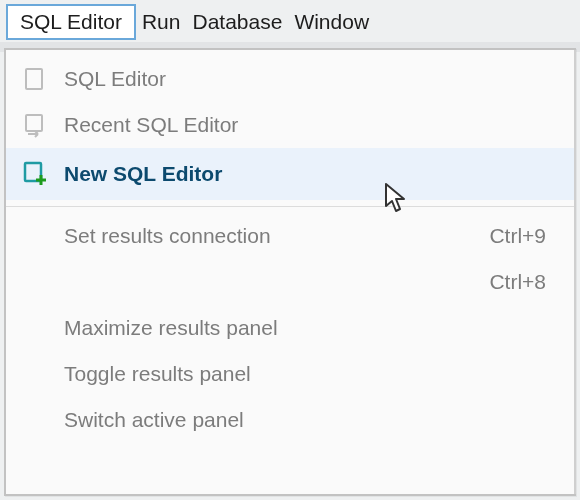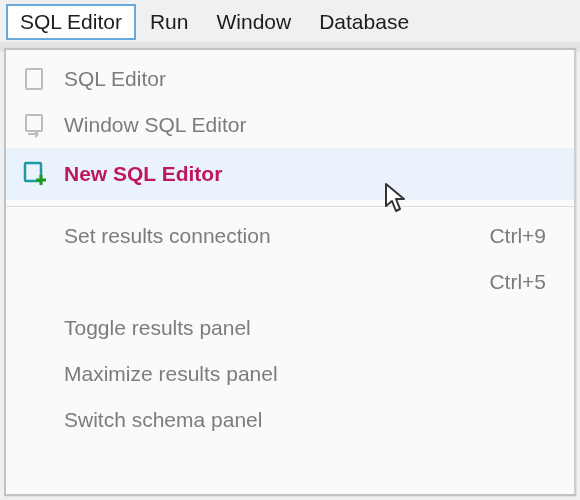--- a/index.html
+++ b/index.html
@@ -15,21 +15,21 @@
   
   .menubar {
     position: absolute;
     top: 4px; left: 6px; right: 0;
     height: 36px;
     display: flex;
     align-items: center;
     gap: 0;
   }
   .menubar .menu-item {
-    padding: 6px 14px;
+    padding: 6px 6px;
     font-size: 21px;
     color: #1d1d1d;
     cursor: default;
   }
   .menubar .menu-item.active {
     border: 2px solid #6aa8da;
     background: #ffffff;
     padding: 4px 12px;
   }
 
@@ -81,21 +81,21 @@
     font-size: 21px;
     color: #7c7c7c;
     margin-left: 25px;
   }
   .dd-row.enabled .dd-label { color: #222; }
   .dd-row.hovered {
     background: #eaf2fb;
     height: 52px;
   }
   .dd-row.hovered .dd-label {
-    color: #be185d;
+    color: #0c4a6e;
     font-weight: 600;
   }
 
   .dd-divider {
     height: 1px;
     margin: 6px 0 6px 0;
     background: #dcdcdc;
   }
 
   
@@ -115,22 +115,22 @@
   .ico-sql-new { width:26px; height:26px; }
   .ico-sql-new rect.page { fill:none; stroke:#1f9ba3; stroke-width:2.5; }
   .ico-sql-new .plus { stroke:#1d9b1d; stroke-width:3; }
 </style>
 </head>
 <body>
 
 <div class="menubar">
   <div class="menu-item active">SQL Editor</div>
   <div class="menu-item">Run</div>
+  <div class="menu-item">Database</div>
   <div class="menu-item">Window</div>
-  <div class="menu-item">Database</div>
 </div>
 
 <div class="sep-top"></div>
 
 <div class="dropdown">
 
   <div class="dd-row first">
     <span class="dd-icon">
       <svg class="ico-sql-gray" viewBox="0 0 26 26">
         <rect class="page" x="4" y="3" width="16" height="20" rx="1"></rect>
@@ -139,21 +139,21 @@
     <span class="dd-label">SQL Editor</span>
   </div>
 
   <div class="dd-row">
     <span class="dd-icon">
       <svg class="ico-sql-gray" viewBox="0 0 26 26">
         <rect class="page" x="4" y="3" width="16" height="16" rx="1"></rect>
         <path class="arrow" d="M6 22 h10 m0 0 l-3 -3 m3 3 l-3 3"></path>
       </svg>
     </span>
-    <span class="dd-label">Window SQL Editor</span>
+    <span class="dd-label">Recent SQL Editor</span>
   </div>
 
   <div class="dd-row enabled hovered">
     <span class="dd-icon">
       <svg class="ico-sql-new" viewBox="0 0 26 26">
         <rect class="page" x="3" y="2" width="16" height="18" rx="1"></rect>
         <line class="plus" x1="19" y1="14" x2="19" y2="24"></line>
         <line class="plus" x1="14" y1="19" x2="24" y2="19"></line>
       </svg>
     </span>
@@ -163,35 +163,35 @@
   <div class="dd-divider"></div>
 
   <div class="dd-row">
     <span class="dd-icon"></span>
     <span class="dd-label">Set results connection</span>
     <span class="dd-shortcut">Ctrl+9</span>
   </div>
 
   <div class="dd-row">
     <span class="dd-icon"></span>
-    <span class="dd-shortcut">Ctrl+5</span>
+    <span class="dd-shortcut">Ctrl+8</span>
+  </div>
+
+  <div class="dd-row">
+    <span class="dd-icon"></span>
+    <span class="dd-label">Maximize results panel</span>
   </div>
 
   <div class="dd-row">
     <span class="dd-icon"></span>
     <span class="dd-label">Toggle results panel</span>
   </div>
 
   <div class="dd-row">
     <span class="dd-icon"></span>
-    <span class="dd-label">Maximize results panel</span>
-  </div>
-
-  <div class="dd-row">
-    <span class="dd-icon"></span>
-    <span class="dd-label">Switch schema panel</span>
+    <span class="dd-label">Switch active panel</span>
   </div>
 
 </div>
 
 <svg class="cursor" width="28" height="34" viewBox="0 0 28 34">
   <path d="M2 2 L2 24 L8 19 L12 29 L16 27 L12 17 L20 17 Z" fill="#ffffff" stroke="#333" stroke-width="2" stroke-linejoin="round"></path>
 </svg>
 
 </body></html>

